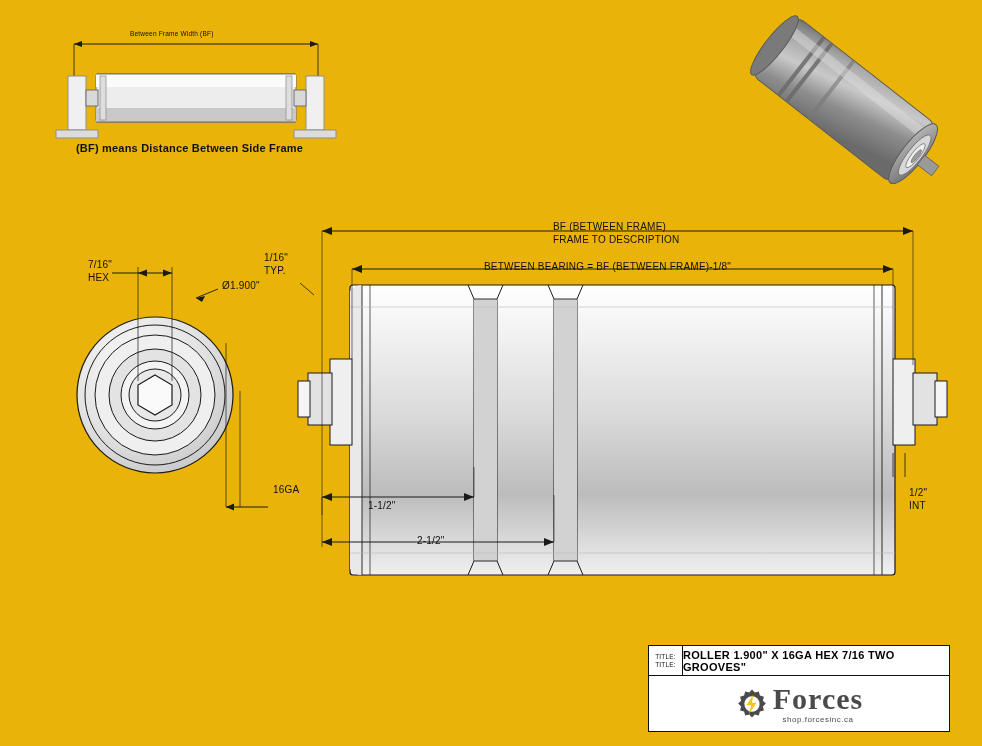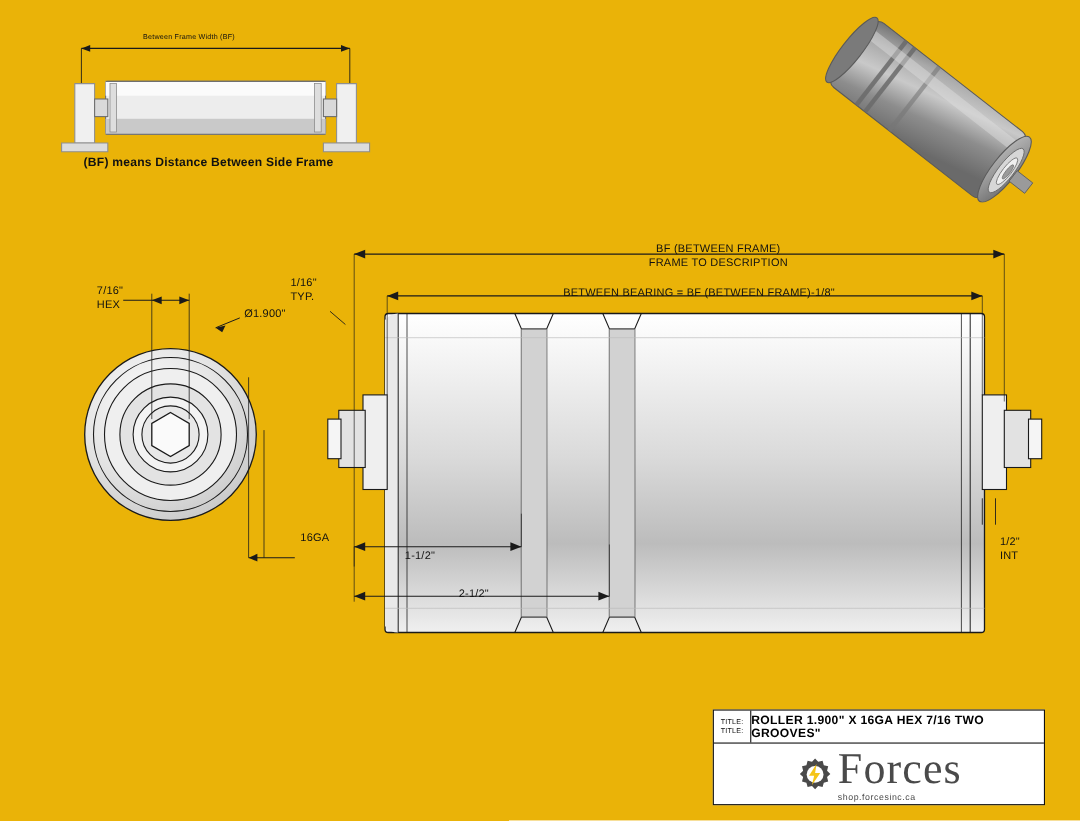--- a/index.html
+++ b/index.html
@@ -21,21 +21,21 @@
   .abs { position: absolute; }
   .txt {
     font-family: "Liberation Sans", sans-serif;
     font-size: 10px;
     color: #111111;
     white-space: nowrap;
     letter-spacing: 0.2px;
   }
   .txt.bold { font-weight: bold; }
   .txt.tiny { font-size: 6.5px; }
-  .center { text-align: center; }
+  .center { text-align: left; }
 
   
   #inset {
     left: 38px; top: 18px; width: 310px; height: 142px;
   }
 
   
   #titleblock {
     left: 648px; top: 645px; width: 300px; height: 85px;
     border: 1.5px solid #111;
@@ -59,26 +59,26 @@
     display: flex; align-items: center; justify-content: center;
     font-size: 11px; font-weight: bold; letter-spacing: 0.3px;
   }
   #tb-logo {
     position: absolute; left: 0; top: 30px; width: 100%; bottom: 0;
     display: flex; align-items: center; justify-content: center;
   }
   .logo-wrap { display: flex; align-items: center; gap: 4px; }
   .logo-text {
     font-family: "Liberation Serif", serif;
-    font-size: 40px; font-weight: normal;
+    font-size: 30px; font-weight: bold;
     color: #4a4a4a; letter-spacing: 1px; line-height: 1;
   }
   .logo-sub {
     font-size: 8px; color: #4a4a4a; letter-spacing: 0.5px;
-    text-align: left; margin-top: 1px;
+    text-align: center; margin-top: 1px;
   }
   .logo-mark { width: 34px; height: 34px; }
 
   
   #render3d { right: 24px; top: 14px; width: 230px; height: 170px; }
 </style>
 </head>
 <body>
 
 <div id="page">
@@ -259,21 +259,21 @@
       <line x1="554" y1="347" x2="554" y2="300" stroke="#1a1a1a" stroke-width="0.6"></line>
       <line x1="322" y1="302" x2="322" y2="352" stroke="#1a1a1a" stroke-width="0.6"></line>
     </g>
   </svg>
 
   <div class="abs txt center" style="left:553px; top:221px; width:200px; line-height:1.25;">
     <div>BF (BETWEEN FRAME)</div>
     <div>FRAME TO DESCRIPTION</div>
   </div>
 
-  <div class="abs txt" style="left:512px; top:261px;">BETWEEN BEARING = BF (BETWEEN FRAME)-1/8"</div>
+  <div class="abs txt" style="left:484px; top:261px;">BETWEEN BEARING = BF (BETWEEN FRAME)-1/8"</div>
 
   <div class="abs txt" style="left:264px; top:252px; line-height:1.25;">
     <div>1/16"</div>
     <div>TYP.</div>
   </div>
 
   <div class="abs txt" style="left:909px; top:487px; line-height:1.25;">
     <div>1/2"</div>
     <div>INT</div>
   </div>

